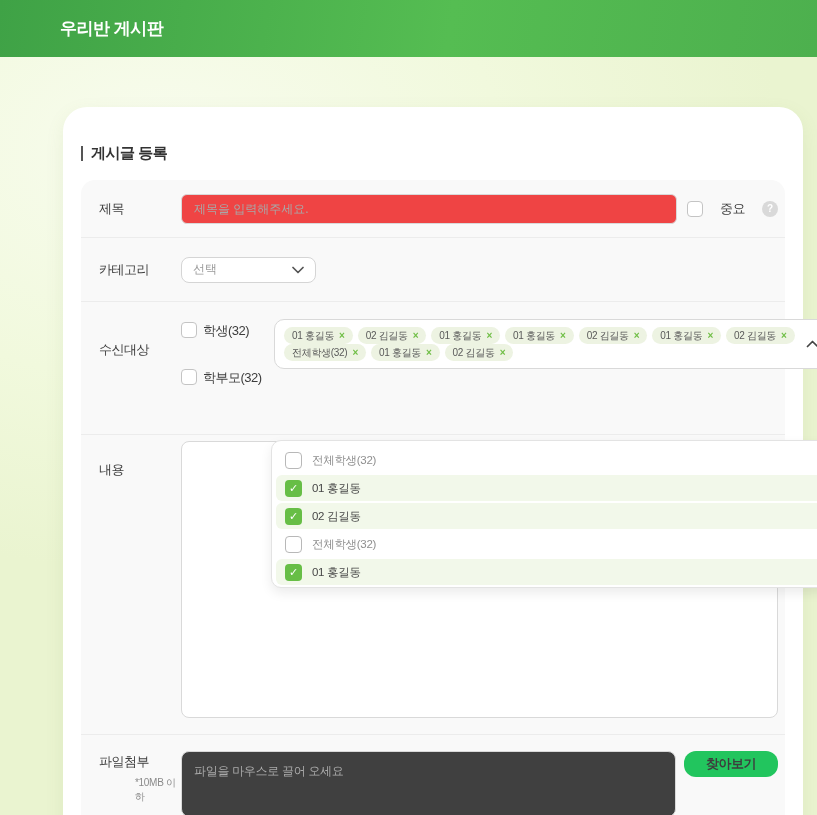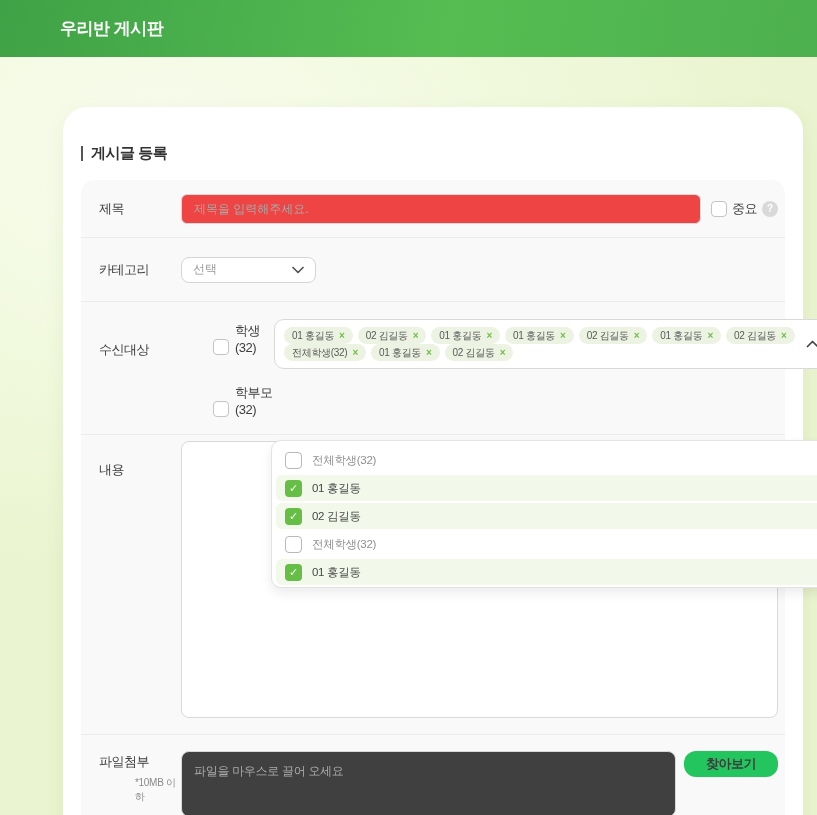--- a/index.html
+++ b/index.html
@@ -51,21 +51,21 @@
   .row .label { font-size:13px; color:#3c3c3c; letter-spacing:-0.5px; }
 
   .row-title { height:58px; align-items:center; }
   .row-title .content { display:flex; align-items:center; }
   .text-input {
     flex:1; height:30px; border:1px solid #d9d9d9; border-radius:6px;
     background:#ef4444; padding:0 12px; font-size:12px; color:#333; outline:none;
     font-family:inherit;
   }
   .text-input::placeholder { color:#a8a8a8; }
-  .important-wrap { display:flex; align-items:center; margin-left:10px; gap:5px;justify-content:center; }
+  .important-wrap { display:flex; align-items:center; margin-left:10px; gap:17px;justify-content:center; }
   .cb {
     width:16px; height:16px; border:1.5px solid #c4c4c4; border-radius:4px; background:#fff;
     flex:0 0 auto;
   }
   .important-label { font-size:13px; color:#3c3c3c; letter-spacing:-0.5px; }
   .help-icon {
     width:16px; height:16px; border-radius:50%; background:#d9d9d9;
     color:#fff; font-size:10px; font-weight:bold;
     display:flex; align-items:center; justify-content:center;
   }
@@ -75,21 +75,21 @@
     width:135px; height:26px; border:1px solid #d5d5d5; border-radius:8px; background:#fff;
     display:flex; align-items:center; justify-content:space-between; padding:0 11px;
     font-size:12px; color:#9a9a9a; cursor:pointer;
   }
 
   
   .row-recipients { height:133px; }
   .row-recipients .label { padding-top:39px; }
   .recipients-content { display:flex; }
   .group-col { width:93px; display:flex; flex-direction:column; }
-  .group-item { display:flex; align-items:flex-end; gap:6px;margin-left:32px; }
+  .group-item { display:flex; align-items:flex-start; gap:6px; }
   .group-item:nth-child(1) { margin-top:20px; }
   .group-item:nth-child(2) { margin-top:29px; }
   .group-item span { font-size:13px; color:#3c3c3c; letter-spacing:-0.5px; }
 
   .multiselect-wrap { flex:1; position:relative; }
   .multiselect {
     margin-top:17px; height:50px;
     border:1px solid #d9d9d9; border-radius:10px; background:#fff;
     padding:7px 38px 7px 9px;
     display:flex; flex-direction:column; justify-content:space-between;

